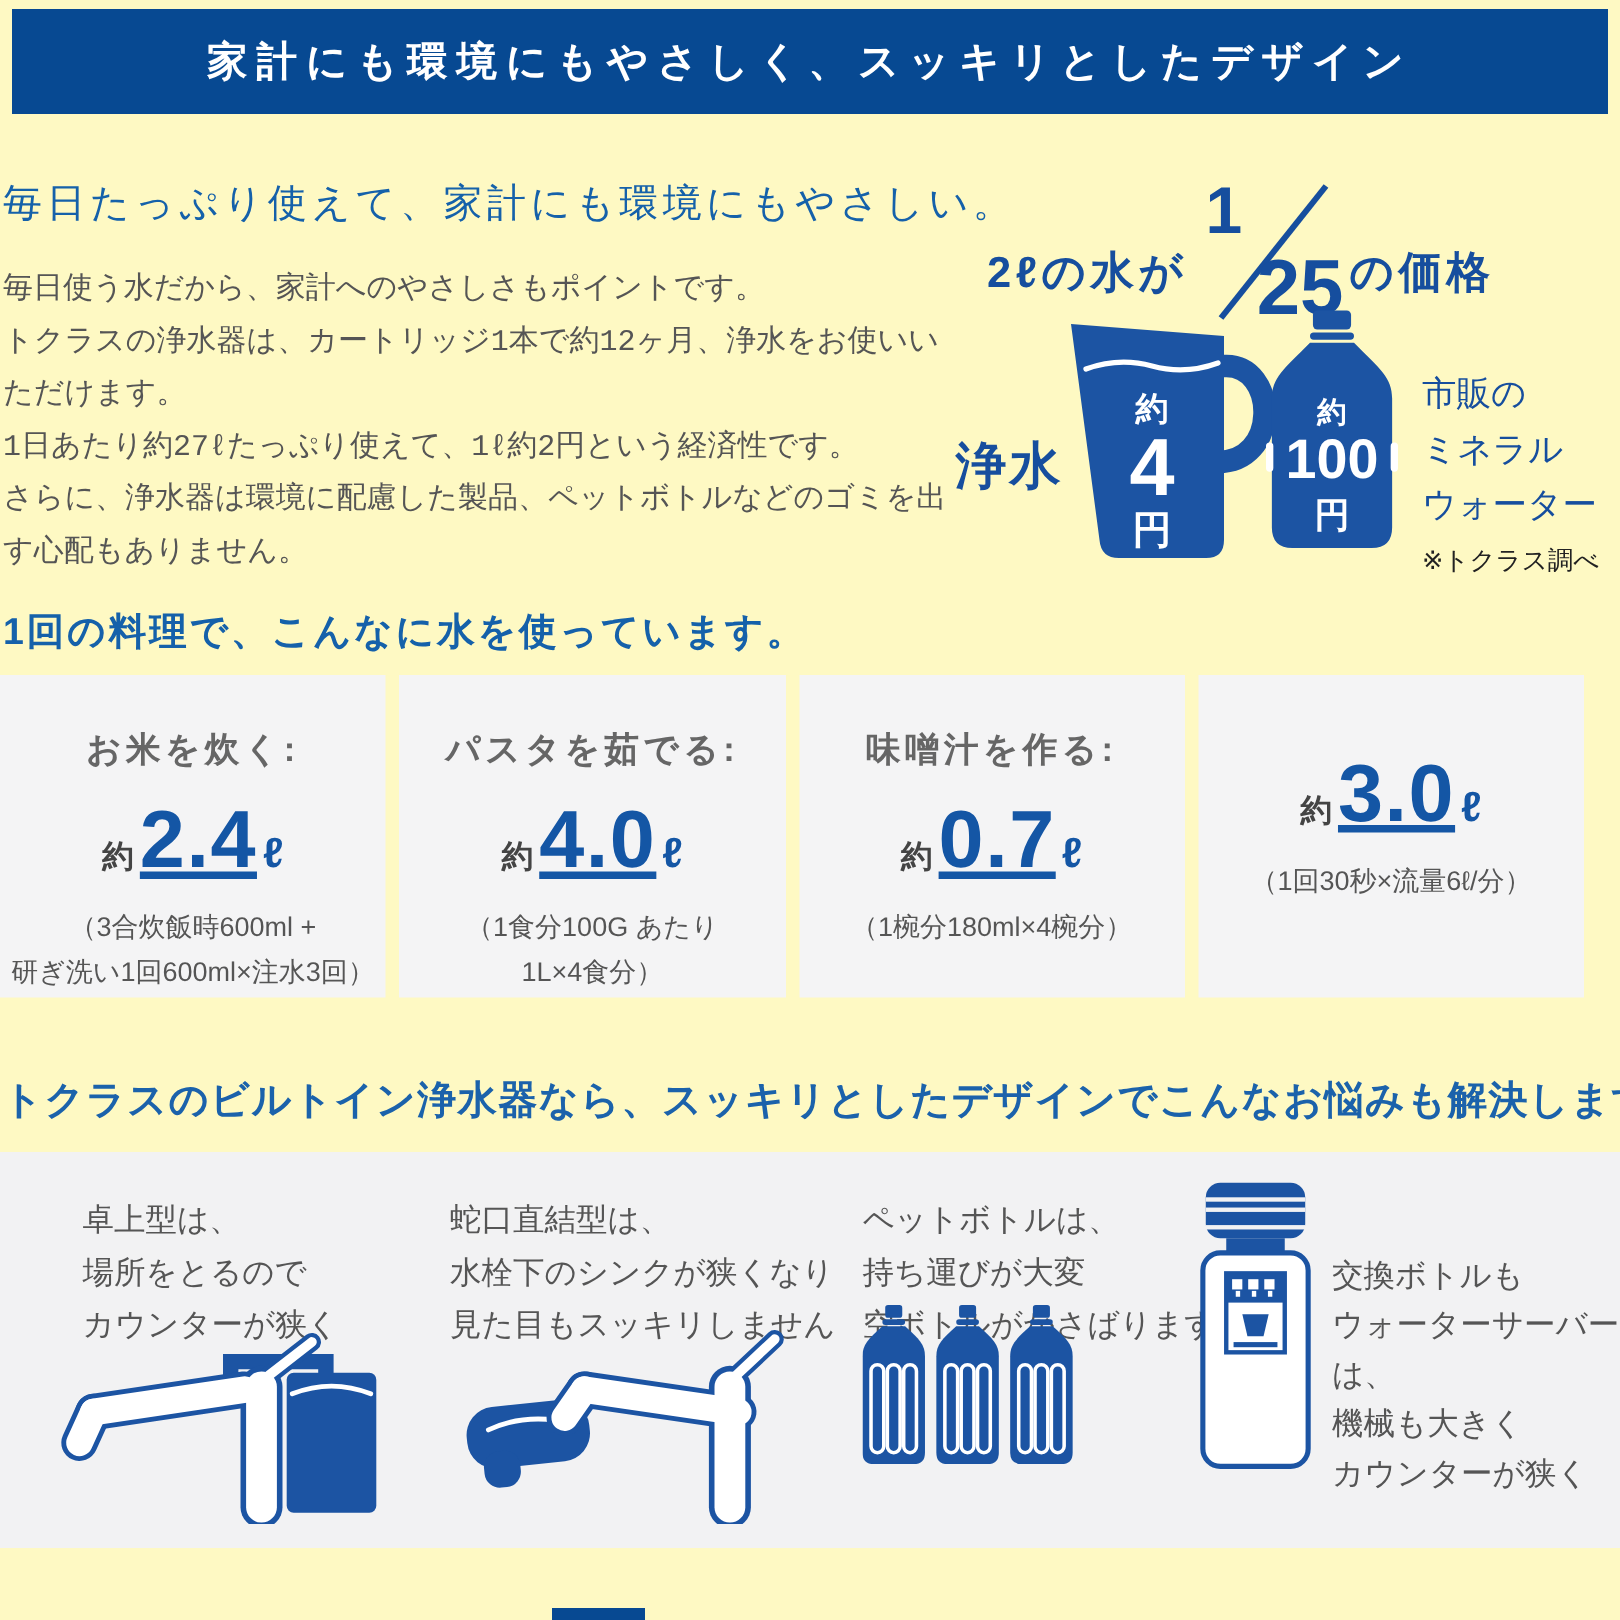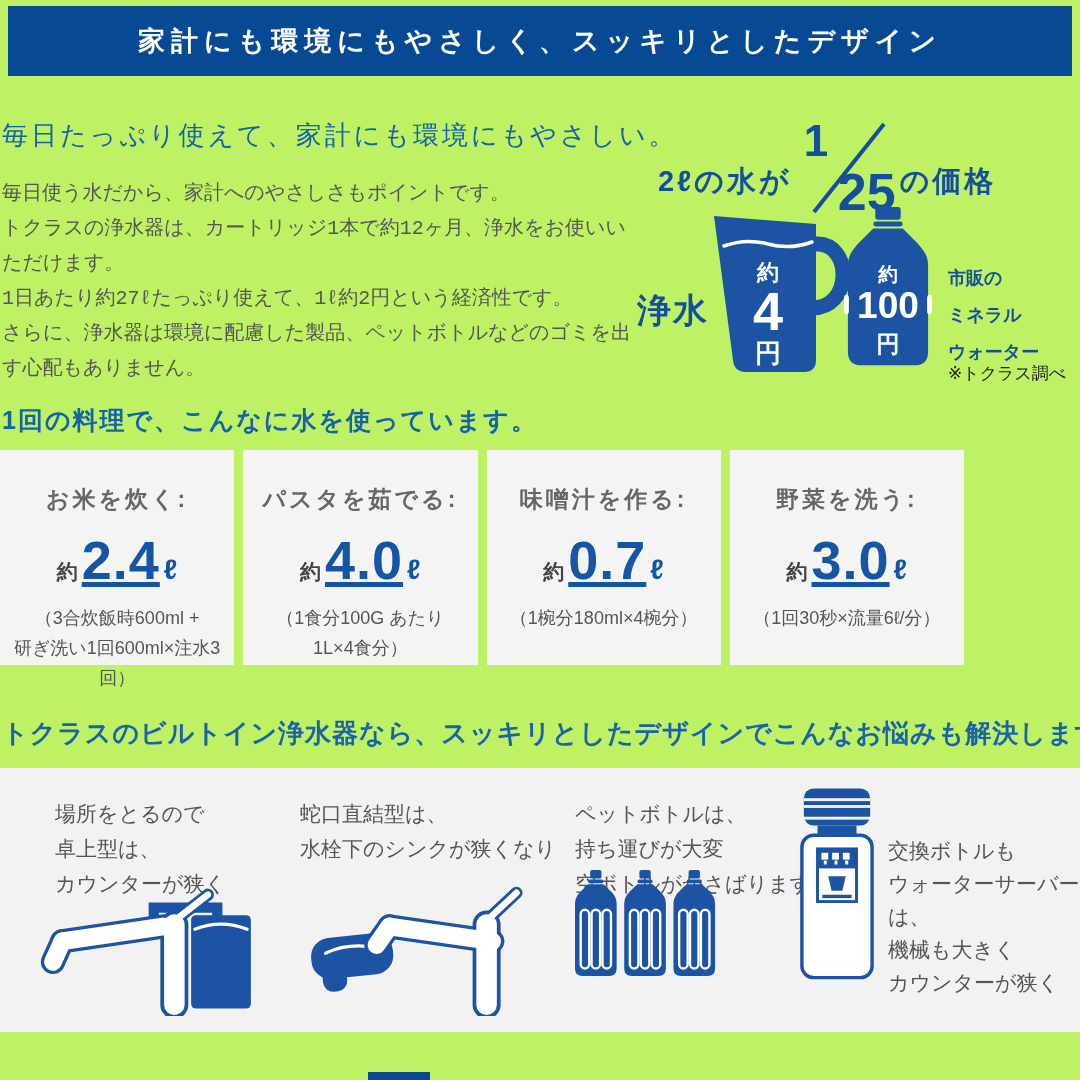--- a/index.html
+++ b/index.html
@@ -1,17 +1,17 @@
 <!DOCTYPE html>
 <html><head>
 <meta charset="utf-8">
 <style>
   html,body{margin:0;padding:0;background:#fff;}
   .page{
-    position:relative;width:1080px;height:1080px;background:#bef264;overflow:hidden;
+    position:relative;width:1080px;height:1080px;background:#fef9c3;overflow:hidden;
     font-family:"Liberation Sans","DejaVu Sans",sans-serif;
   }
   
   .top-banner{
     position:absolute;left:8px;right:8px;top:6px;height:70px;background:#074992;
     display:flex;align-items:center;justify-content:center;
   }
   .top-banner span{color:#fff;font-size:27px;font-weight:700;letter-spacing:6px;}
 
   
@@ -25,28 +25,28 @@
   .pc-headline{position:absolute;left:658px;top:120px;display:flex;align-items:flex-end;color:#164e9e;}
   .pc-lead,.pc-tail{font-size:29px;font-weight:700;letter-spacing:3px;padding-bottom:14px;}
   .pc-frac{position:relative;width:100px;height:96px;margin:0 4px;}
   .pc-frac .num{position:absolute;left:8px;top:-4px;font-size:44px;font-weight:700;}
   .pc-frac .den{position:absolute;right:0px;bottom:-6px;font-size:52px;font-weight:700;}
   .pc-frac svg{position:absolute;left:0;top:0;}
   .pc-purified{position:absolute;left:637px;top:288px;font-size:34px;font-weight:700;
     color:#164e9e;letter-spacing:2px;}
   .pitcher-svg{position:absolute;left:700px;top:210px;}
   .bottle-svg{position:absolute;left:844px;top:205px;}
-  .pc-right-label{position:absolute;left:948px;top:260px;font-size:18px;font-weight:700;
+  .pc-right-label{position:absolute;left:948px;top:244px;font-size:23px;font-weight:400;
     color:#164e9e;line-height:37px;}
   .pc-footnote{position:absolute;left:948px;top:362px;font-size:17px;color:#222;}
 
   
   .usage-heading{position:absolute;left:2px;top:404px;font-size:25px;font-weight:700;
     letter-spacing:2px;color:#1561aa;}
-  .cards{position:absolute;left:0;top:450px;width:964px;height:215px;display:flex;gap:9px;}
+  .cards{position:absolute;left:0;top:450px;width:1056px;height:215px;display:flex;gap:9px;}
   .card{flex:1;background:#f4f4f5;text-align:center;padding-top:34px;box-sizing:border-box;}
   .card-title{font-size:23px;font-weight:700;color:#666;letter-spacing:3px;}
   .card-value{margin-top:14px;display:flex;justify-content:center;align-items:baseline;gap:4px;}
   .card-approx{font-size:21px;font-weight:700;color:#444;}
   .card-num{font-size:54px;font-weight:700;color:#1456a5;letter-spacing:1px;text-decoration:underline;}
   .card-unit{font-size:28px;font-weight:700;color:#1456a5;}
   .card-note{margin-top:12px;font-size:18px;color:#555;line-height:30px;}
 
   
   .solutions-heading{position:absolute;left:2px;top:716px;font-size:26px;font-weight:700;
@@ -158,58 +158,58 @@
         <span class="card-approx">約</span>
         <span class="card-num">0.7</span>
         <span class="card-unit">ℓ</span>
       </div>
       <div class="card-note">
         <div>（1椀分180ml×4椀分）</div>
       </div>
     </div>
 
     <div class="card">
-      <div class="card-title">野菜を洗う:</div>
       <div class="card-value">
         <span class="card-approx">約</span>
         <span class="card-num">3.0</span>
         <span class="card-unit">ℓ</span>
       </div>
       <div class="card-note">
         <div>（1回30秒×流量6ℓ/分）</div>
       </div>
     </div>
   </div>
 
   <div class="solutions-heading">トクラスのビルトイン浄水器なら、スッキリとしたデザインでこんなお悩みも解決します。</div>
 
   <div class="band">
 
     <div class="sol-text sol-text-1">
+      <div>卓上型は、</div>
       <div>場所をとるので</div>
-      <div>卓上型は、</div>
       <div>カウンターが狭く</div>
     </div>
     <svg class="sol-icon sol-icon-1" width="238" height="140" viewBox="0 0 250 150">
       <path d="M128 60 V34 H196 V46" stroke="#1c54a3" stroke-width="11" fill="none"></path>
       <rect x="168" y="42" width="64" height="100" rx="5" fill="#1c54a3"></rect>
       <path d="M172 57 Q200 46 228 57" stroke="#ffffff" stroke-width="3.5" fill="none" stroke-linecap="round"></path>
       <path d="M30 70 L138 54" stroke="#1c54a3" stroke-width="26" stroke-linecap="round"></path>
       <path d="M30 70 L20 92" stroke="#1c54a3" stroke-width="26" stroke-linecap="round"></path>
       <path d="M150 52 L150 138" stroke="#1c54a3" stroke-width="30" stroke-linecap="round"></path>
       <path d="M150 48 L186 20" stroke="#1c54a3" stroke-width="13" stroke-linecap="round"></path>
       <path d="M30 70 L138 54" stroke="#ffffff" stroke-width="19" stroke-linecap="round"></path>
       <path d="M30 70 L20 92" stroke="#ffffff" stroke-width="19" stroke-linecap="round"></path>
       <path d="M150 52 L150 138" stroke="#ffffff" stroke-width="22" stroke-linecap="round"></path>
       <path d="M150 48 L186 20" stroke="#ffffff" stroke-width="7" stroke-linecap="round"></path>
     </svg>
 
     <div class="sol-text sol-text-2">
       <div>蛇口直結型は、</div>
       <div>水栓下のシンクが狭くなり</div>
+      <div>見た目もスッキリしません</div>
     </div>
     <svg class="sol-icon sol-icon-2" width="238" height="140" viewBox="0 0 250 150">
       <g transform="rotate(-6 60 86)">
         <rect x="18" y="64" width="88" height="44" rx="20" fill="#1c54a3"></rect>
         <rect x="28" y="96" width="26" height="26" rx="11" fill="#1c54a3"></rect>
         <path d="M34 80 Q62 70 96 82" stroke="#ffffff" stroke-width="3.5" fill="none" stroke-linecap="round"></path>
       </g>
       <path d="M212 70 L102 54" stroke="#1c54a3" stroke-width="26" stroke-linecap="round"></path>
       <path d="M102 54 L88 74" stroke="#1c54a3" stroke-width="26" stroke-linecap="round"></path>
       <path d="M206 52 L206 138" stroke="#1c54a3" stroke-width="30" stroke-linecap="round"></path>

